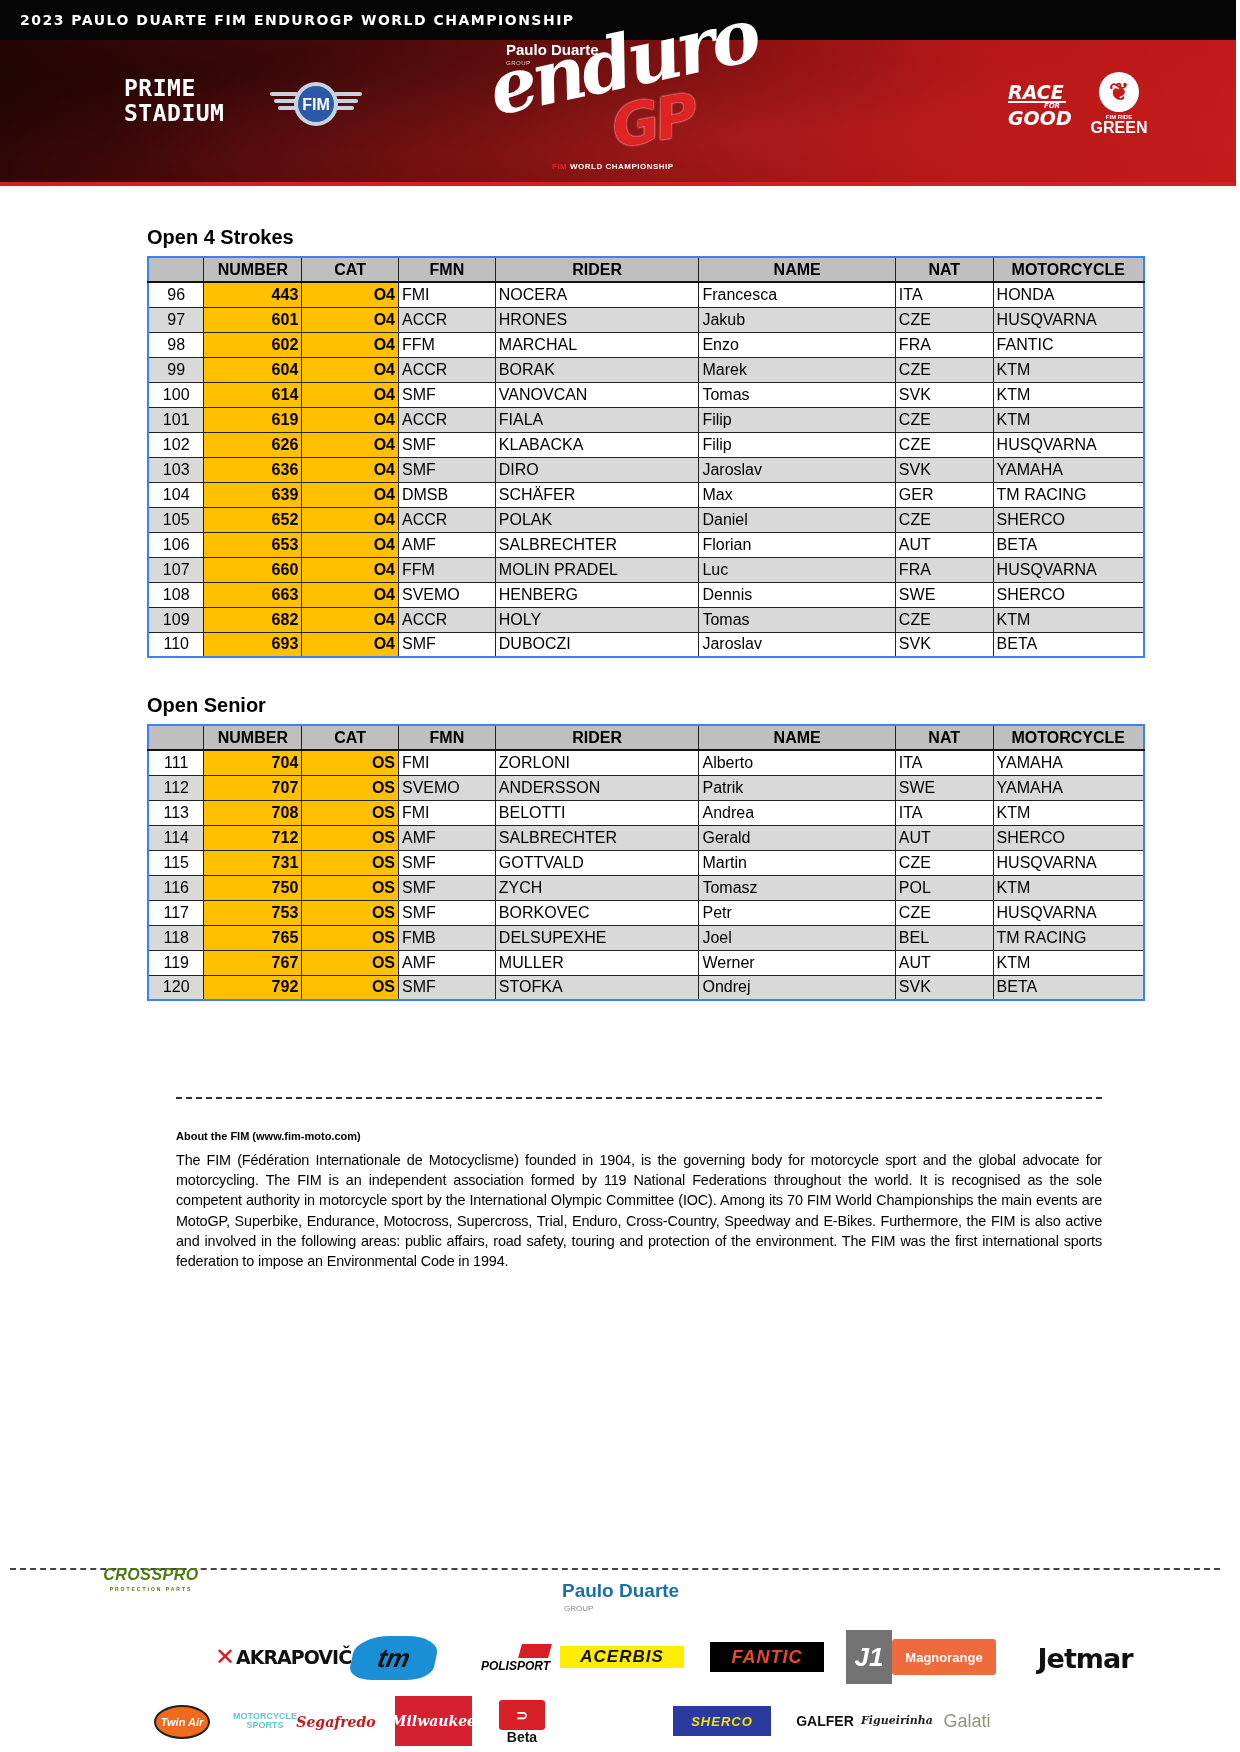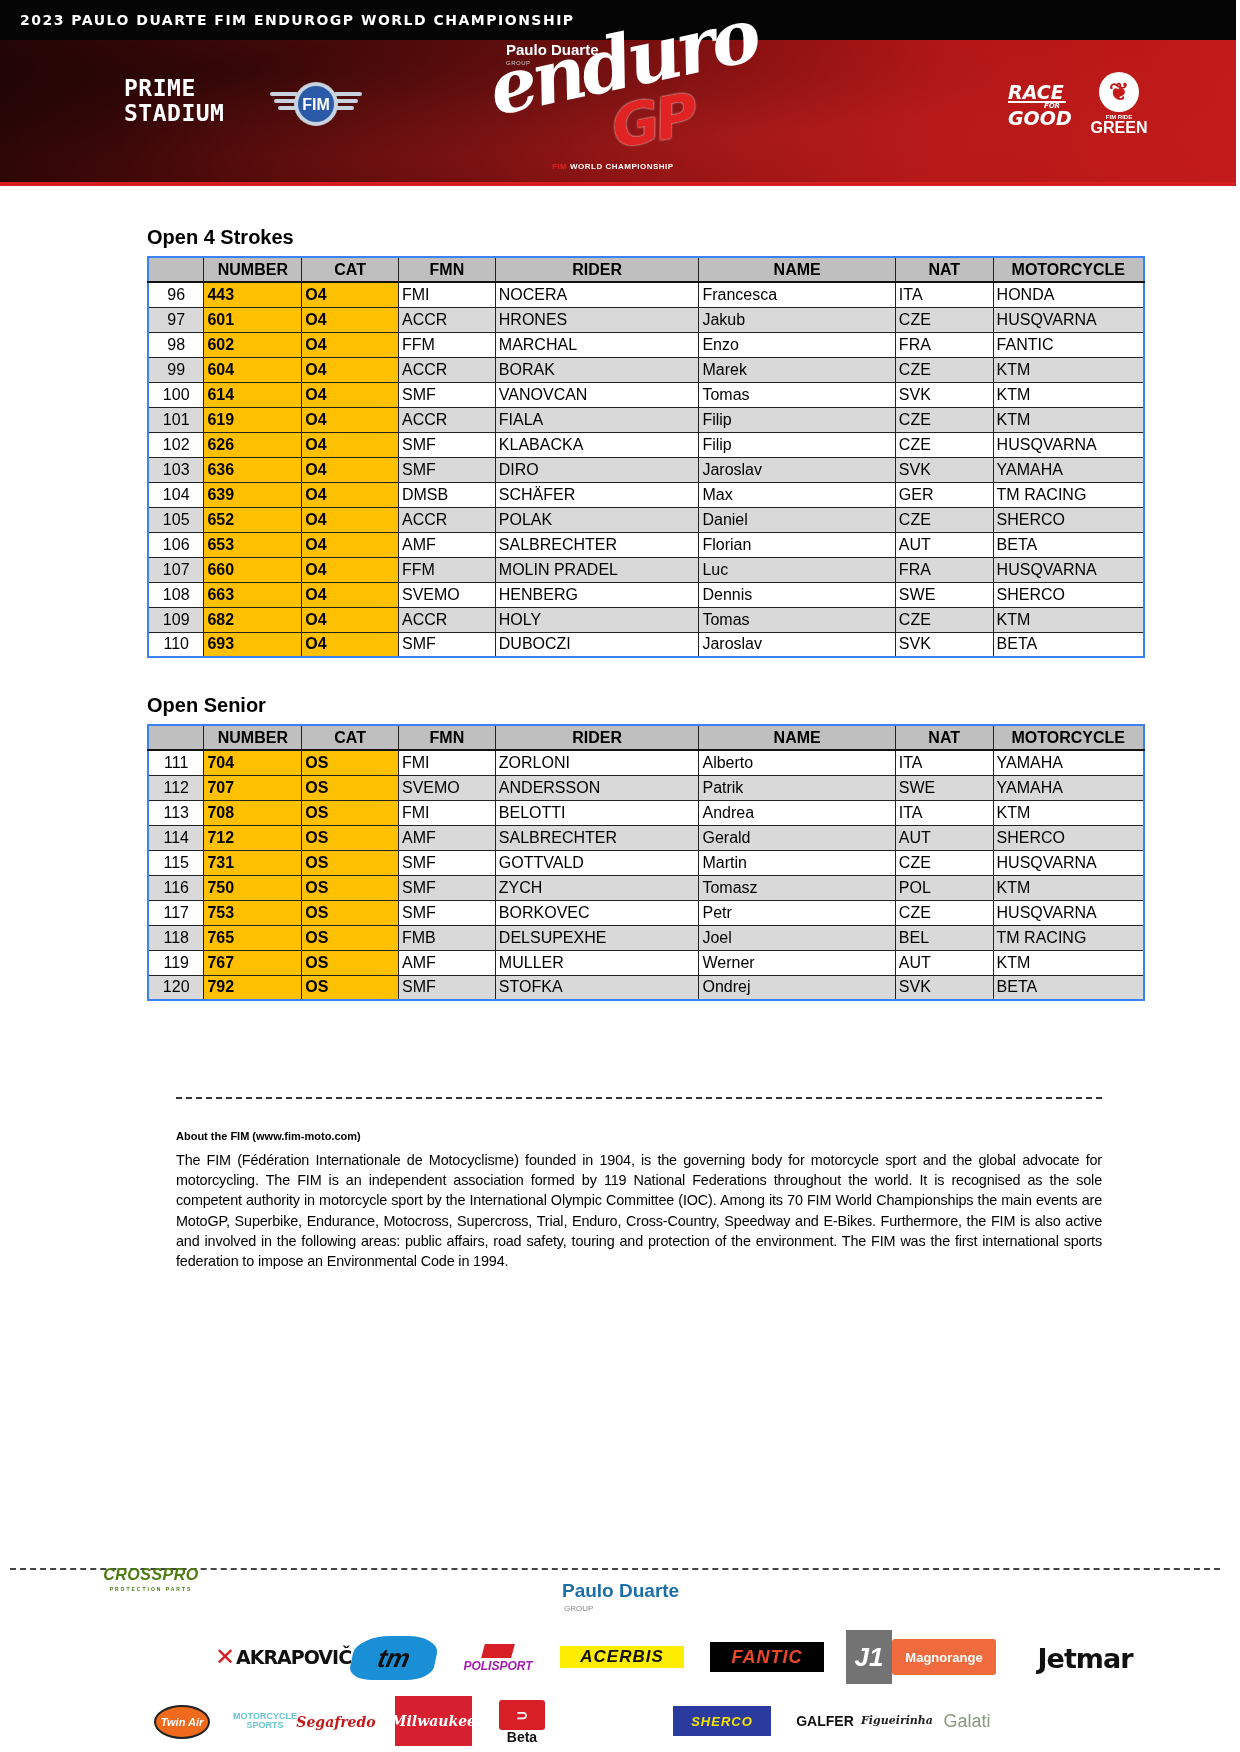--- a/index.html
+++ b/index.html
@@ -26,41 +26,41 @@
   .ride-green .rg1 { font-size: 6px; font-weight: bold; margin-top: 2px; }
   .ride-green .rg2 { font-size: 16px; font-weight: bold; line-height: 15px; }
 
   
   .section-title { position: absolute; left: 147px; font-family: Liberation Sans, sans-serif; font-weight: bold; font-size: 20px; }
   table.entries { position: absolute; left: 147px; width: 998px; border-collapse: collapse; font-family: "Liberation Sans", sans-serif; font-size: 16px; }
   table.entries th, table.entries td { border: 1.5px solid #222; height: 25px; padding: 0 3px; line-height: 22px; white-space: nowrap; }
   table.entries thead th { background: #bfbfbf; font-weight: bold; text-align: center; border-bottom: 2.5px solid #111; }
   table.entries thead th.c, table.entries td.c { text-align: center; }
   table.entries tbody tr:nth-child(even) td { background: #d9d9d9; }
-  table.entries tbody tr td.hl { background: #ffc000 !important; font-weight: bold; text-align: left; }
+  table.entries tbody tr td.hl { background: #ffc000 !important; font-weight: bold; text-align: right; }
   table.entries { border: 2px solid #3b82f6; }
   col.c0 { width: 56px; } col.c1 { width: 98px; } col.c2 { width: 97px; } col.c3 { width: 97px; }
   col.c4 { width: 204px; } col.c5 { width: 197px; } col.c6 { width: 98px; } col.c7 { width: 151px; }
 
   
   .dash-line { position: absolute; left: 176px; top: 1097px; width: 926px; border-top: 2px dashed #333; }
   .about-title { position: absolute; left: 176px; top: 1130px; font-weight: bold; font-size: 11px; }
   .about-body { position: absolute; left: 176px; top: 1150px; width: 926px; font-size: 14.4px; line-height: 20.2px; text-align: justify; letter-spacing: -0.15px; }
 
   
   .bottom-dash { position: absolute; left: 10px; top: 1568px; width: 1210px; border-top: 2px dashed #444; }
   .pd-footer { position: absolute; left: 562px; top: 1580px; color: #1a6fa8; font-weight: bold; font-size: 19px; }
   .pd-footer-group { position: absolute; left: 564px; top: 1604px; color: #888; font-size: 8px; }
   .sponsor { position: absolute; display: flex; align-items: center; justify-content: center; font-weight: bold; white-space: nowrap; }
   .sp-crosspro { left: 88px; top: 1567px; width: 126px; height: 30px; font-style: italic; font-size: 16px; color: #4d7c0f; letter-spacing: 0.5px; flex-direction: column; line-height: 14px; }
   .sp-crosspro small { font-size: 5px; letter-spacing: 2px; font-style: normal; }
   .sp-akrapovic { left: 228px; top: 1640px; width: 110px; height: 34px; font-size: 19px; color: #111; font-family: "DejaVu Sans", sans-serif; letter-spacing: -1px; }
   .sp-akrapovic .mark { color: #d62025; font-size: 24px; margin-right: 2px; }
   .sp-tm { left: 352px; top: 1636px; width: 84px; height: 44px; background: #1a8fd6; color: #101010; border-radius: 40% 40% 30% 30%; font-style: italic; font-size: 26px; transform: skewX(-12deg); }
-  .sp-polisport { left: 446px; top: 1640px; width: 104px; height: 36px; color: #a21caf; font-style: italic; font-size: 12px; flex-direction: column; line-height: 13px; }
+  .sp-polisport { left: 446px; top: 1640px; width: 104px; height: 36px; color: #000000; font-style: italic; font-size: 12px; flex-direction: column; line-height: 13px; align-items: flex-end; }
   .sp-polisport .p { width: 30px; height: 14px; background: #d62025; margin-bottom: 2px; transform: skewX(-15deg); }
   .sp-acerbis { left: 560px; top: 1646px; width: 124px; height: 22px; background: #ffed00; color: #111; font-style: italic; font-size: 17px; letter-spacing: 1px; }
   .sp-fantic { left: 710px; top: 1642px; width: 114px; height: 30px; background: #000; color: #e8472a; font-style: italic; font-size: 18px; letter-spacing: 1px; }
   .sp-just1 { left: 846px; top: 1630px; width: 46px; height: 54px; background: #737373; color: #fff; font-size: 26px; font-style: italic; }
   .sp-magno { left: 880px; top: 1639px; width: 104px; height: 36px; background: #ef6a3c; color: #fff; font-size: 13px; border-radius: 3px; margin-left: 12px; }
   .sp-jetmar { left: 1030px; top: 1642px; width: 110px; height: 32px; color: #111; font-size: 27px; font-family: "DejaVu Sans", sans-serif; letter-spacing: -1px; }
   .sp-twinair { left: 154px; top: 1705px; width: 56px; height: 34px; background: #ef6a1c; border: 2px solid #222; border-radius: 50%; color: #fff; font-style: italic; font-size: 11px; }
   .sp-mcsports { left: 230px; top: 1708px; width: 70px; height: 26px; color: #66c4d0; font-size: 9px; line-height: 9px; flex-direction: column; }
   .sp-segafredo { left: 312px; top: 1704px; width: 48px; height: 36px; color: #c41a1a; font-style: italic; font-size: 14px; font-family: "DejaVu Serif", serif; }
   .sp-milwaukee { left: 395px; top: 1696px; width: 77px; height: 50px; background: #d62030; color: #fff; font-style: italic; font-size: 14px; font-family: "DejaVu Serif", serif; }

